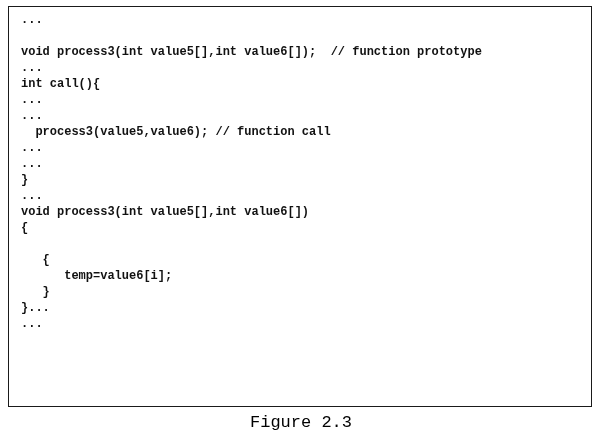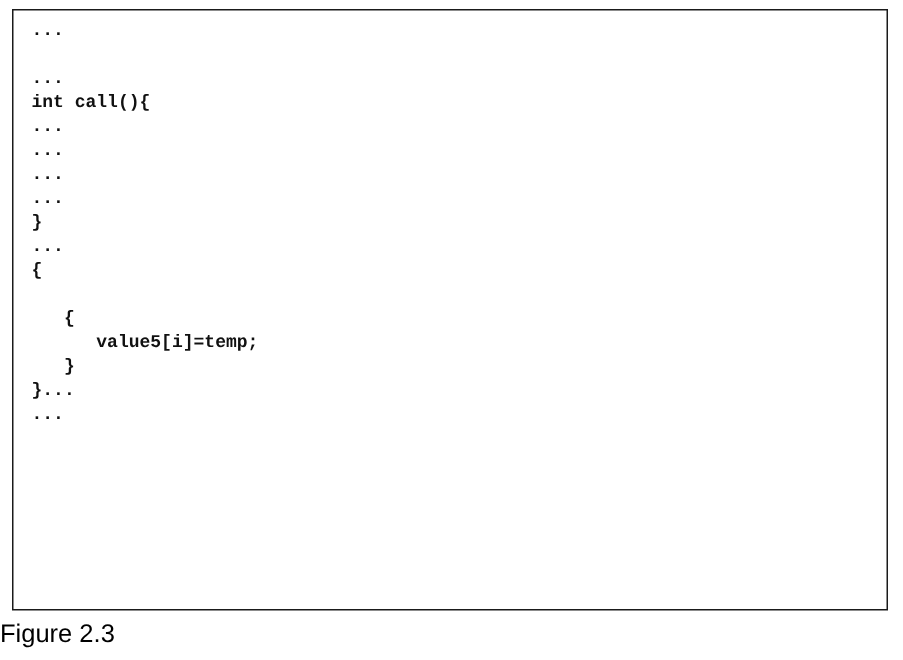--- a/index.html
+++ b/index.html
@@ -34,44 +34,47 @@
   }
   .code-line {
     white-space: pre;
     min-height: 16px;
   }
   .caption {
     position: absolute;
     left: 0;
     top: 413px;
     width: 100%;
-    text-align: left;
-    font-family: Liberation Sans, sans-serif;
+    text-align: center;
+    font-family: Liberation Mono, monospace;
     font-size: 17px;
     color: #000000;
   }
 </style>
 </head>
 <body>
 
 <div class="figure-box">
   <div class="code">
     <div class="code-line">...</div>
     <div class="code-line"></div>
+    <div class="code-line">void process3(int value5[],int value6[]);  // function prototype</div>
     <div class="code-line">...</div>
     <div class="code-line">int call(){</div>
     <div class="code-line">...</div>
     <div class="code-line">...</div>
+    <div class="code-line">  process3(value5,value6); // function call</div>
     <div class="code-line">...</div>
     <div class="code-line">...</div>
     <div class="code-line">}</div>
     <div class="code-line">...</div>
+    <div class="code-line">void process3(int value5[],int value6[])</div>
     <div class="code-line">{</div>
     <div class="code-line"></div>
     <div class="code-line">   {</div>
-    <div class="code-line">      value5[i]=temp;</div>
+    <div class="code-line">      temp=value6[i];</div>
     <div class="code-line">   }</div>
     <div class="code-line">}...</div>
     <div class="code-line">...</div>
   </div>
 </div>
 
 <div class="caption">Figure 2.3</div>
 
 </body></html>

